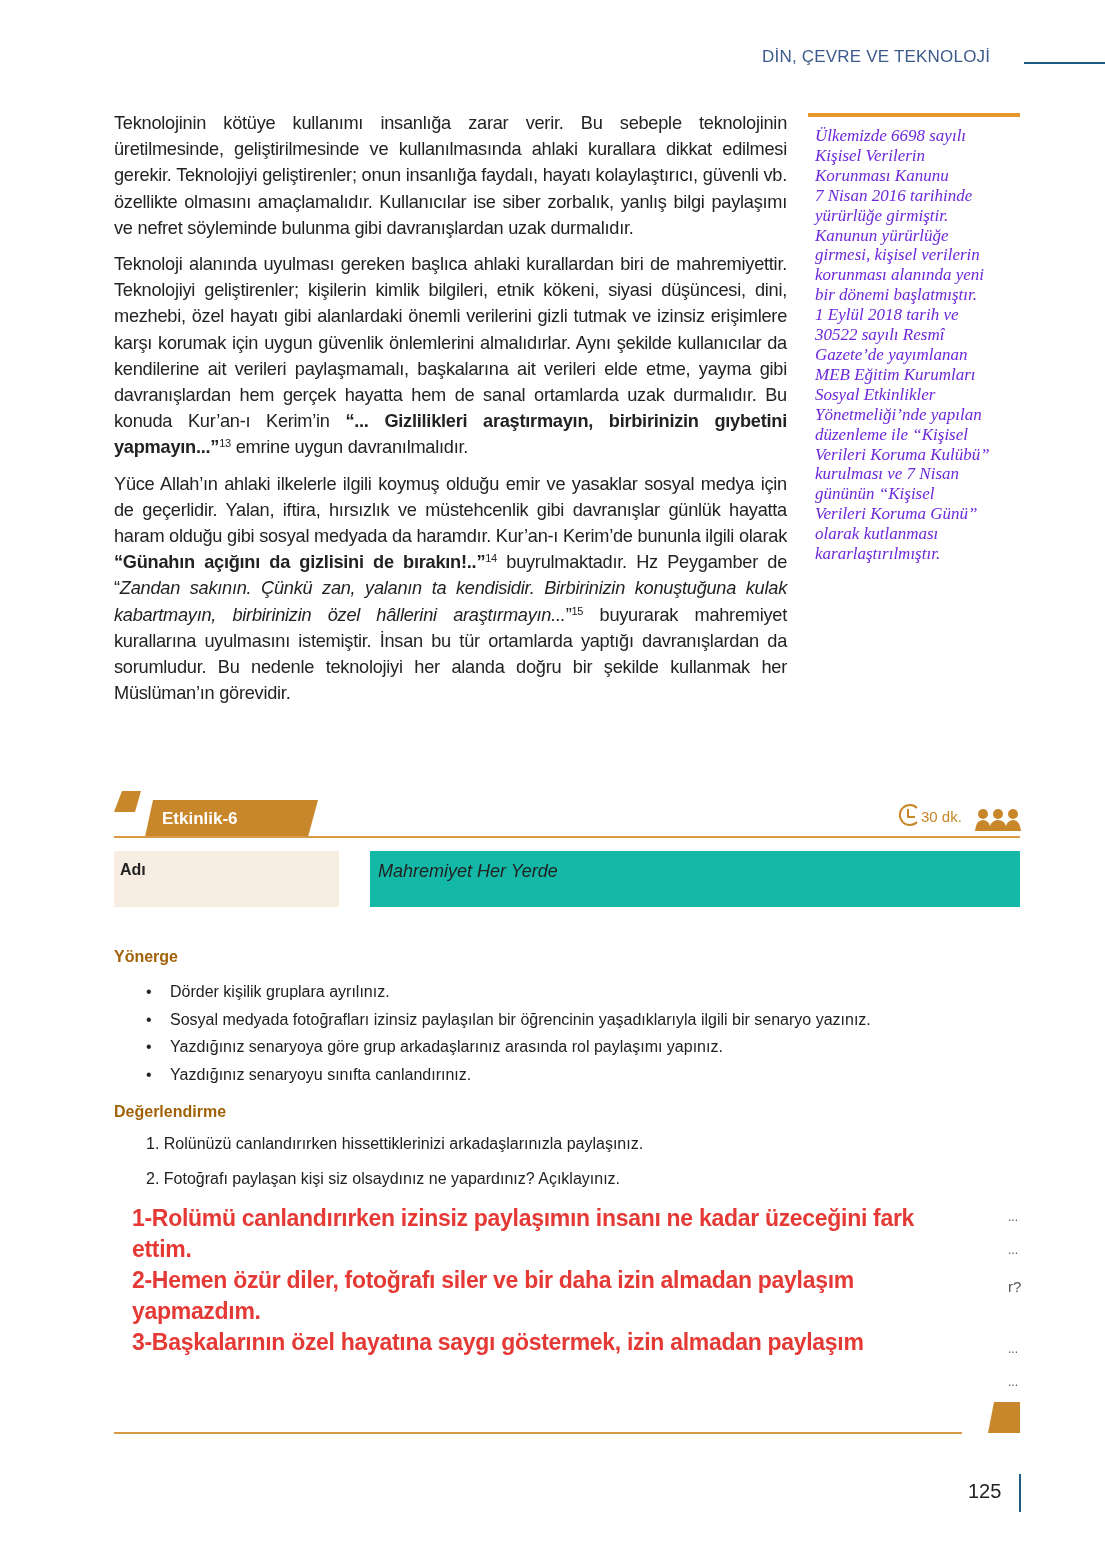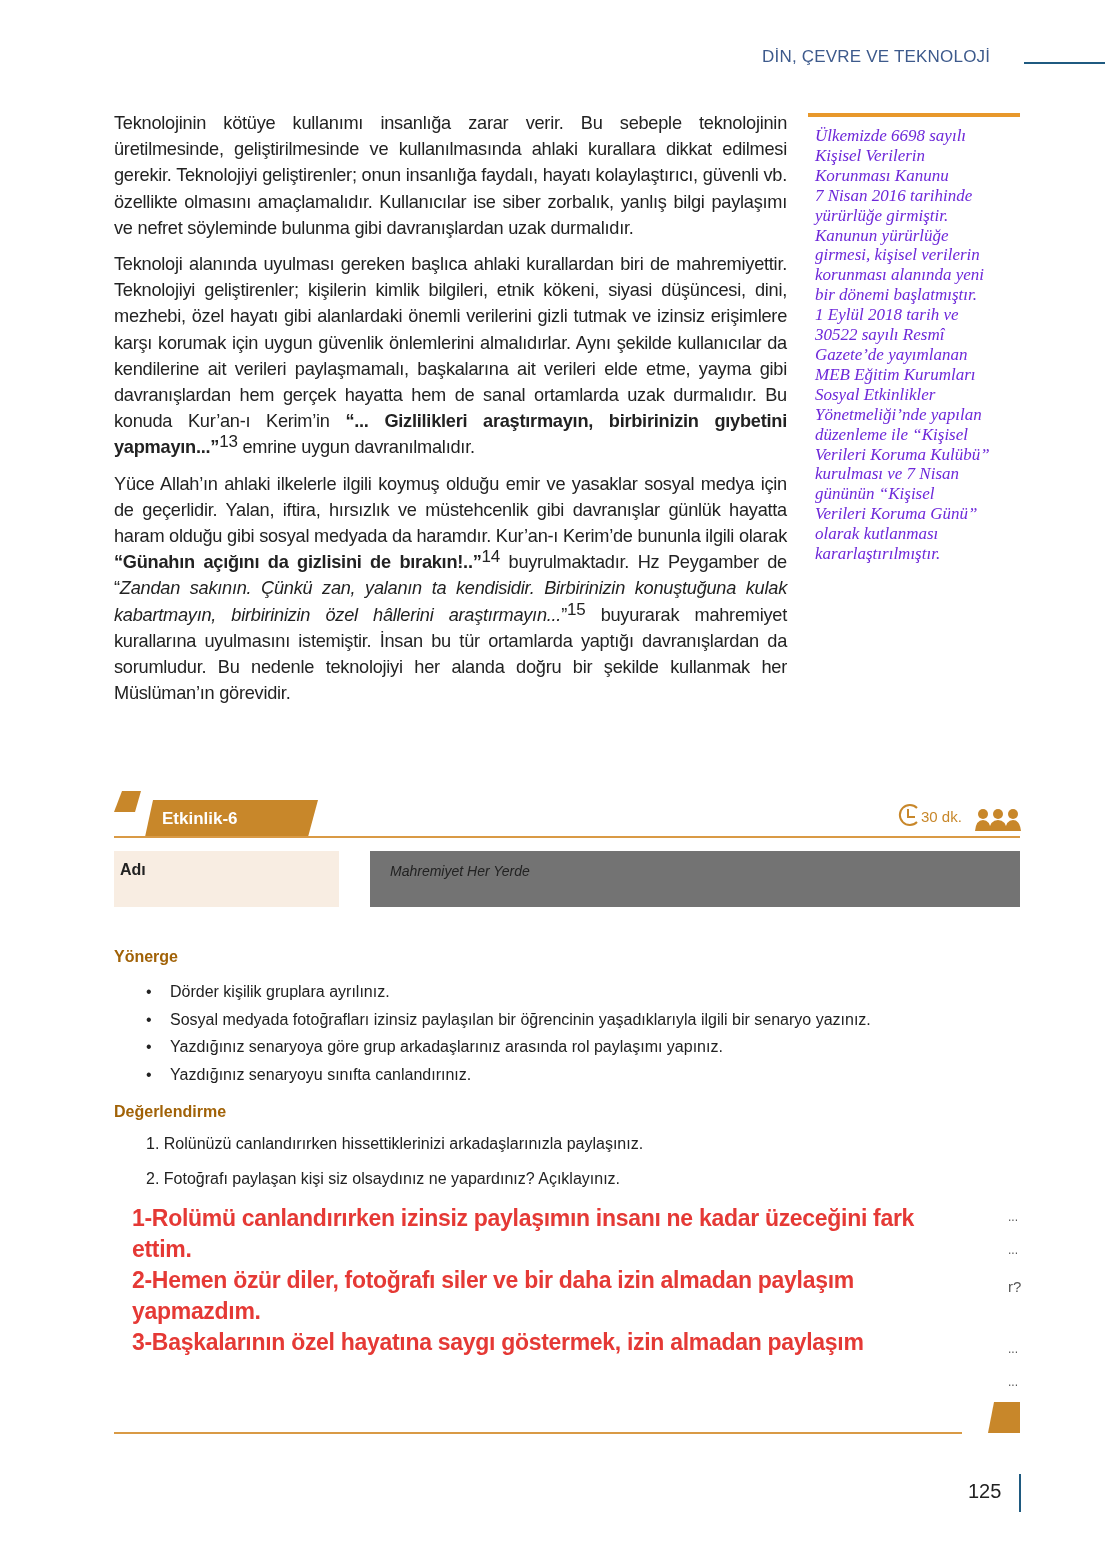--- a/index.html
+++ b/index.html
@@ -5,37 +5,37 @@
   * { box-sizing: border-box; margin: 0; padding: 0; }
   html, body { width: 1105px; height: 1559px; background: #ffffff; overflow: hidden; }
   body { position: relative; font-family: "Liberation Sans", sans-serif; color: #222; }
 
   .header-title { position: absolute; top: 47px; left: 762px; font-size: 17px; color: #3d5a8c; letter-spacing: 0.2px; }
   .header-rule { position: absolute; top: 62px; left: 1024px; width: 81px; height: 1.5px; background: #1f5a80; }
 
   .main-col { position: absolute; left: 114px; top: 110px; width: 673px; font-family: "Liberation Sans", sans-serif; font-size: 18.2px; line-height: 26.2px; color: #222; text-align: justify; font-stretch: condensed; letter-spacing: -0.25px; }
   .main-col p { margin-bottom: 10px; }
   .main-col b { font-weight: bold; }
-  .main-col sup { font-size: 17px; vertical-align: 6px; line-height: 0; }
+  .main-col sup { font-size: 11px; vertical-align: 6px; line-height: 0; }
 
   .side-rule { position: absolute; top: 113px; left: 808px; width: 212px; height: 4px; background: #e8982b; }
   .side-note { position: absolute; top: 126px; left: 815px; width: 210px; font-family: "Liberation Serif", serif; font-style: italic; font-size: 17px; line-height: 19.9px; color: #6d28d9; }
 
   .act-tab-small { position: absolute; left: 114px; top: 791px; width: 27px; height: 21px; background: #c8872a; clip-path: polygon(8px 0, 100% 0, calc(100% - 6px) 100%, 0 100%); }
   .act-tab { position: absolute; left: 145px; top: 800px; width: 173px; height: 37px; background: #c8872a; clip-path: polygon(8px 0, 100% 0, calc(100% - 10px) 100%, 0 100%); }
   .act-tab span { position: absolute; left: 17px; top: 9px; color: #fff; font-weight: bold; font-size: 17px; }
   .act-rule { position: absolute; left: 114px; top: 836px; width: 906px; height: 2px; background: #d99a45; }
   .clock { position: absolute; left: 897px; top: 803px; width: 24px; height: 24px; }
   .duration { position: absolute; left: 921px; top: 808px; font-size: 15px; color: #c8872a; }
   .people { position: absolute; left: 975px; top: 808px; width: 46px; height: 24px; }
 
   .info-table { position: absolute; left: 114px; top: 851px; width: 906px; border-collapse: separate; border-spacing: 0 2px; }
   .info-row { display: flex; height: 56px; margin-bottom: 2px; gap: 28px; }
   .info-key { width: 225px; background: #f8ede2; margin-right: 3px; font-weight: bold; font-size: 16px; padding-left: 6px; line-height: 38px; color: #222; }
-  .info-val { flex: 1; background: #737373; font-style: italic; font-size: 14px; padding-left: 20px; line-height: 40px; color: #222; }
+  .info-val { flex: 1; background: #14b8a6; font-style: italic; font-size: 18px; padding-left: 8px; line-height: 40px; color: #222; }
 
   .section-title { position: absolute; left: 114px; font-weight: bold; font-size: 16px; color: #a16207; }
   .bullets { position: absolute; left: 146px; top: 983px; list-style: none; font-size: 16px; color: #222; }
   .bullets li { height: 27.5px; display: flex; }
   .bullets li .dot { width: 24px; }
   .numbered { position: absolute; left: 146px; top: 1135px; font-size: 16px; color: #222; }
   .numbered div { height: 35px; }
 
   .answer { position: absolute; left: 132px; top: 1203px; width: 860px; font-weight: bold; font-size: 23px; line-height: 31px; color: #e53935; letter-spacing: -0.3px; }
   .answer div { white-space: pre-wrap; }

